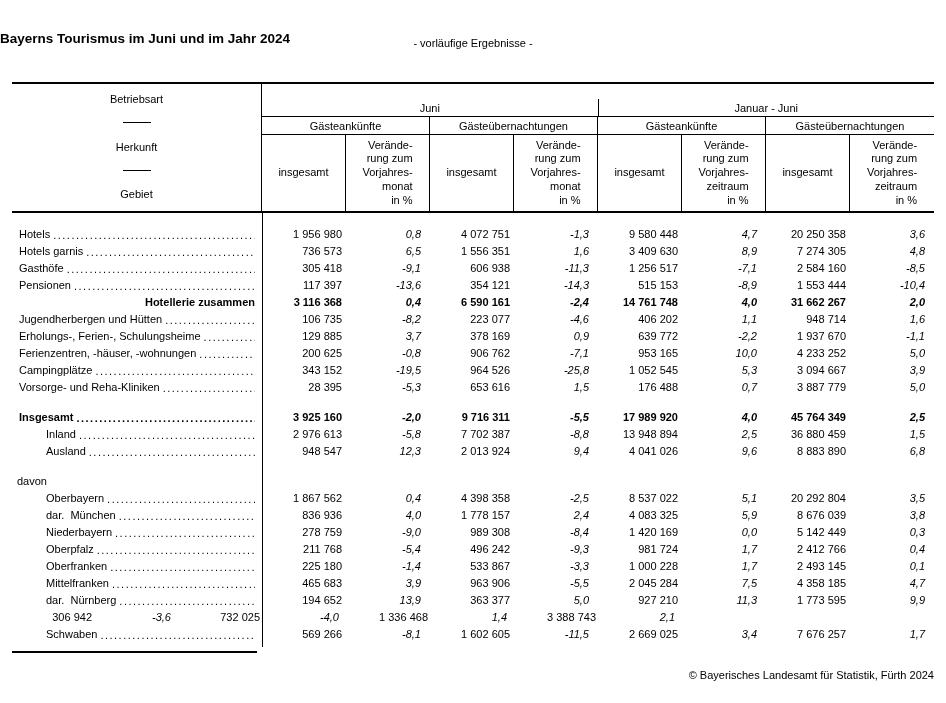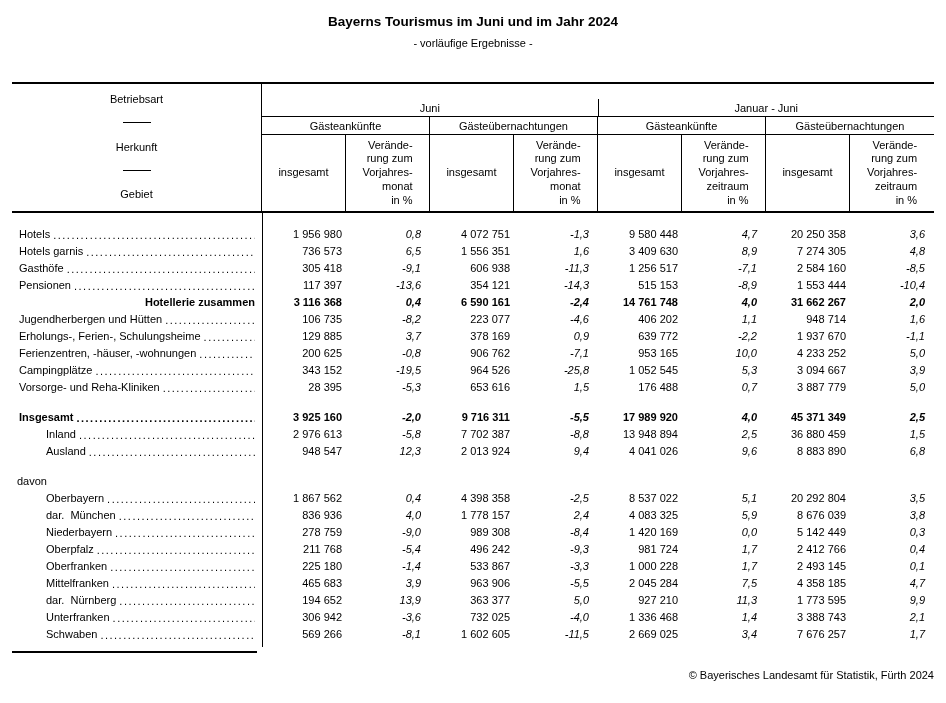--- a/index.html
+++ b/index.html
@@ -1,18 +1,18 @@
 <!DOCTYPE html>
 <html><head>
 <meta charset="utf-8">
 <style>
   html,body { margin:0; padding:0; background:#fff; }
   .page { position:relative; width:946px; height:703px; background:#ffffff;
           font-family:"Liberation Sans", sans-serif; color:#000; overflow:hidden; }
-  .title { position:absolute; top:14px; left:0; width:100%; text-align:center;
+  .title { position:absolute; top:31px; left:0; width:100%; text-align:left;
            font-size:13.5px; font-weight:bold; }
   .subtitle { position:absolute; top:37px; left:0; width:100%; text-align:center; font-size:11px; }
 
   .tbl { position:absolute; left:12px; top:82px; width:922px; }
   * { box-sizing:border-box; }
 
   
   .thead { display:flex; border-top:2px solid #000; border-bottom:2px solid #000; height:131px; }
   .stub { width:250px; border-right:1px solid #000; display:flex; flex-direction:column;
           justify-content:space-between; align-items:center; padding:9px 0 11px 0; font-size:11px; }
@@ -251,21 +251,21 @@
           <div class="row-label">
             <span class="lab-text">Insgesamt</span>
             <span class="leader"></span>
           </div>
           <div class="cell num">3 925 160</div>
           <div class="cell pct">-2,0</div>
           <div class="cell num">9 716 311</div>
           <div class="cell pct">-5,5</div>
           <div class="cell num">17 989 920</div>
           <div class="cell pct">4,0</div>
-          <div class="cell num">45 371 349</div>
+          <div class="cell num">45 764 349</div>
           <div class="cell pct">2,5</div>
         </div>
         <div class="row indent">
           <div class="row-label">
             <span class="lab-text">Inland</span>
             <span class="leader"></span>
           </div>
           <div class="cell num">2 976 613</div>
           <div class="cell pct">-5,8</div>
           <div class="cell num">7 702 387</div>
@@ -387,24 +387,20 @@
           <div class="cell num">194 652</div>
           <div class="cell pct">13,9</div>
           <div class="cell num">363 377</div>
           <div class="cell pct">5,0</div>
           <div class="cell num">927 210</div>
           <div class="cell pct">11,3</div>
           <div class="cell num">1 773 595</div>
           <div class="cell pct">9,9</div>
         </div>
         <div class="row indent">
-          <div class="row-label">
-            <span class="lab-text">Unterfranken</span>
-            <span class="leader"></span>
-          </div>
           <div class="cell num">306 942</div>
           <div class="cell pct">-3,6</div>
           <div class="cell num">732 025</div>
           <div class="cell pct">-4,0</div>
           <div class="cell num">1 336 468</div>
           <div class="cell pct">1,4</div>
           <div class="cell num">3 388 743</div>
           <div class="cell pct">2,1</div>
         </div>
         <div class="row indent">

